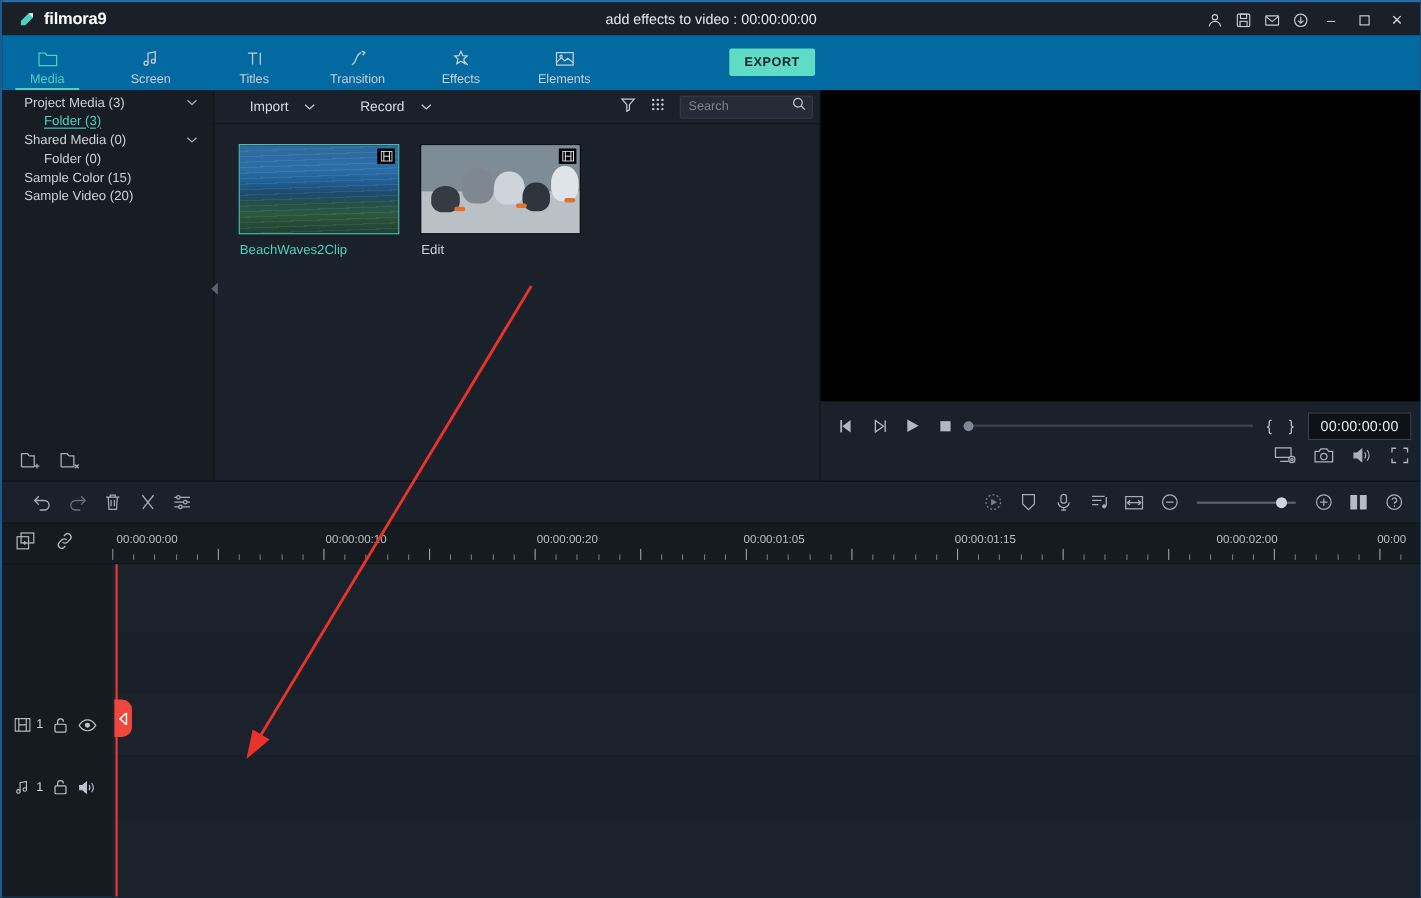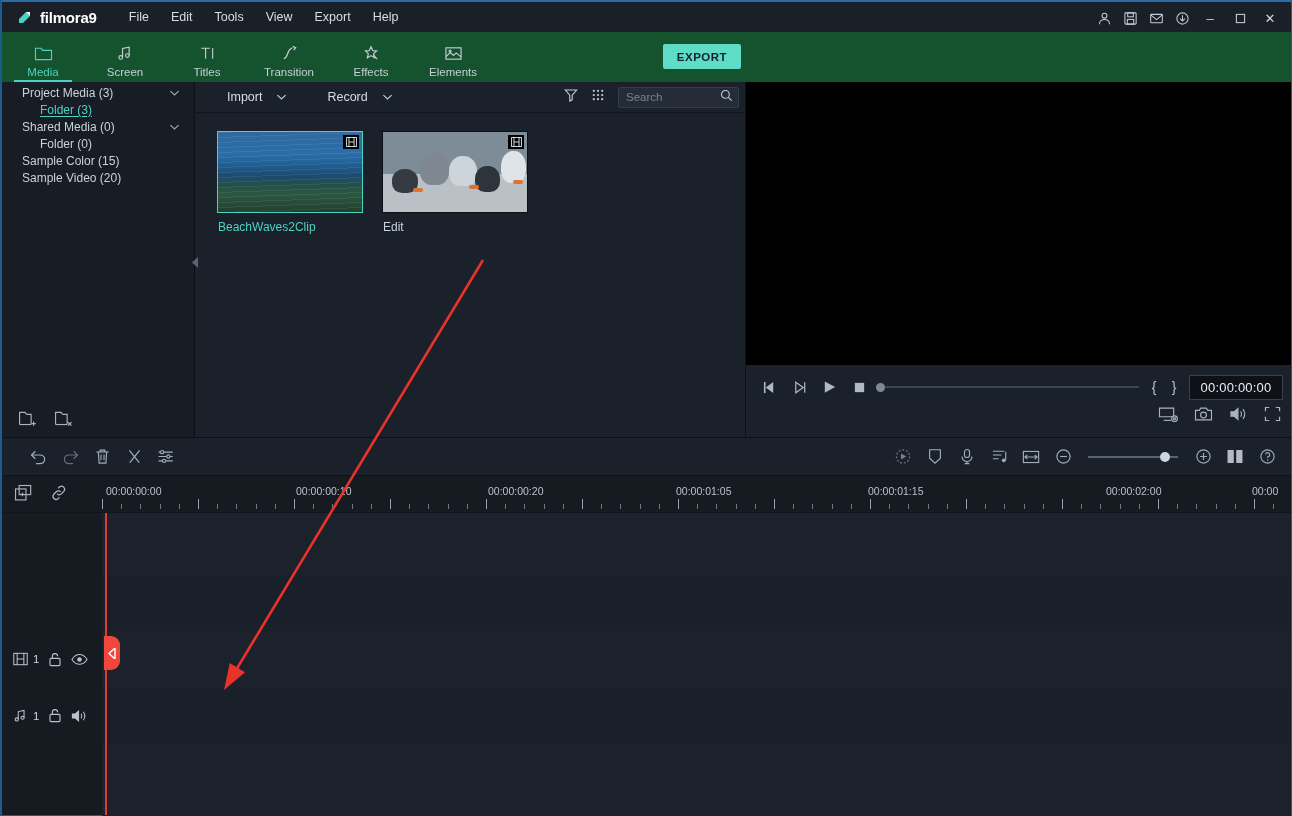--- a/index.html
+++ b/index.html
@@ -55,22 +55,22 @@
     justify-content: center; cursor: default;
   }
   .wbtn {
     width: 30px; height: 32px; display: flex; align-items: center;
     justify-content: center; color: #cfd6de; font-size: 13px; cursor: default;
   }
 
   
   .tabbar {
     position: absolute; top: 32px; left: 0; right: 0; height: 50px;
-    background: #14532d;
-    display: flex; align-items: center;
+    background: #0369a1;
+    display: flex; align-items: center; gap: 12px;
   }
   .tab {
     width: 82px; height: 50px; display: flex; flex-direction: column;
     align-items: center; justify-content: flex-end; padding-bottom: 3px;
     gap: 3px; cursor: default; position: relative;
   }
   .tab .tlabel { font-size: 11.5px; color: #c6ced8; line-height: 13px; }
   .tab .ticonbox { height: 20px; display: flex; align-items: center; }
   .tab.wide { width: 108px; }
   .tab.active .tlabel { color: #4ed2c0; }
@@ -350,29 +350,22 @@
     <div class="brand">
       <span class="brand-mark">
         <svg width="17" height="17" viewBox="0 0 17 17">
           <path d="M3 10 L10 3 L14 3 L14 7 L7 14 L3 14 Z" fill="#4ed2c0"></path>
           <path d="M10 3 L14 3 L14 7 Z" fill="#ffffff" opacity=".9"></path>
         </svg>
       </span>
       <span class="brand-text">filmora9</span>
     </div>
 
-    <div class="menubar">
-      <div class="menu-item">File</div>
-      <div class="menu-item">Edit</div>
-      <div class="menu-item">Tools</div>
-      <div class="menu-item">View</div>
-      <div class="menu-item">Export</div>
-      <div class="menu-item">Help</div>
-    </div>
-
+
+    <div class="win-title">add effects to video : 00:00:00:00</div>
 
     <div class="title-right">
       <div class="ticon">
         <svg width="15" height="15" viewBox="0 0 16 16" fill="none" stroke="#c3ccd6" stroke-width="1.1">
           <circle cx="8" cy="5" r="2.6"></circle>
             <path d="M2.6 14c0-3 2.4-5 5.4-5s5.4 2 5.4 5"></path>
         </svg>
       </div>
       <div class="ticon">
         <svg width="15" height="15" viewBox="0 0 16 16" fill="none" stroke="#c3ccd6" stroke-width="1.1">

